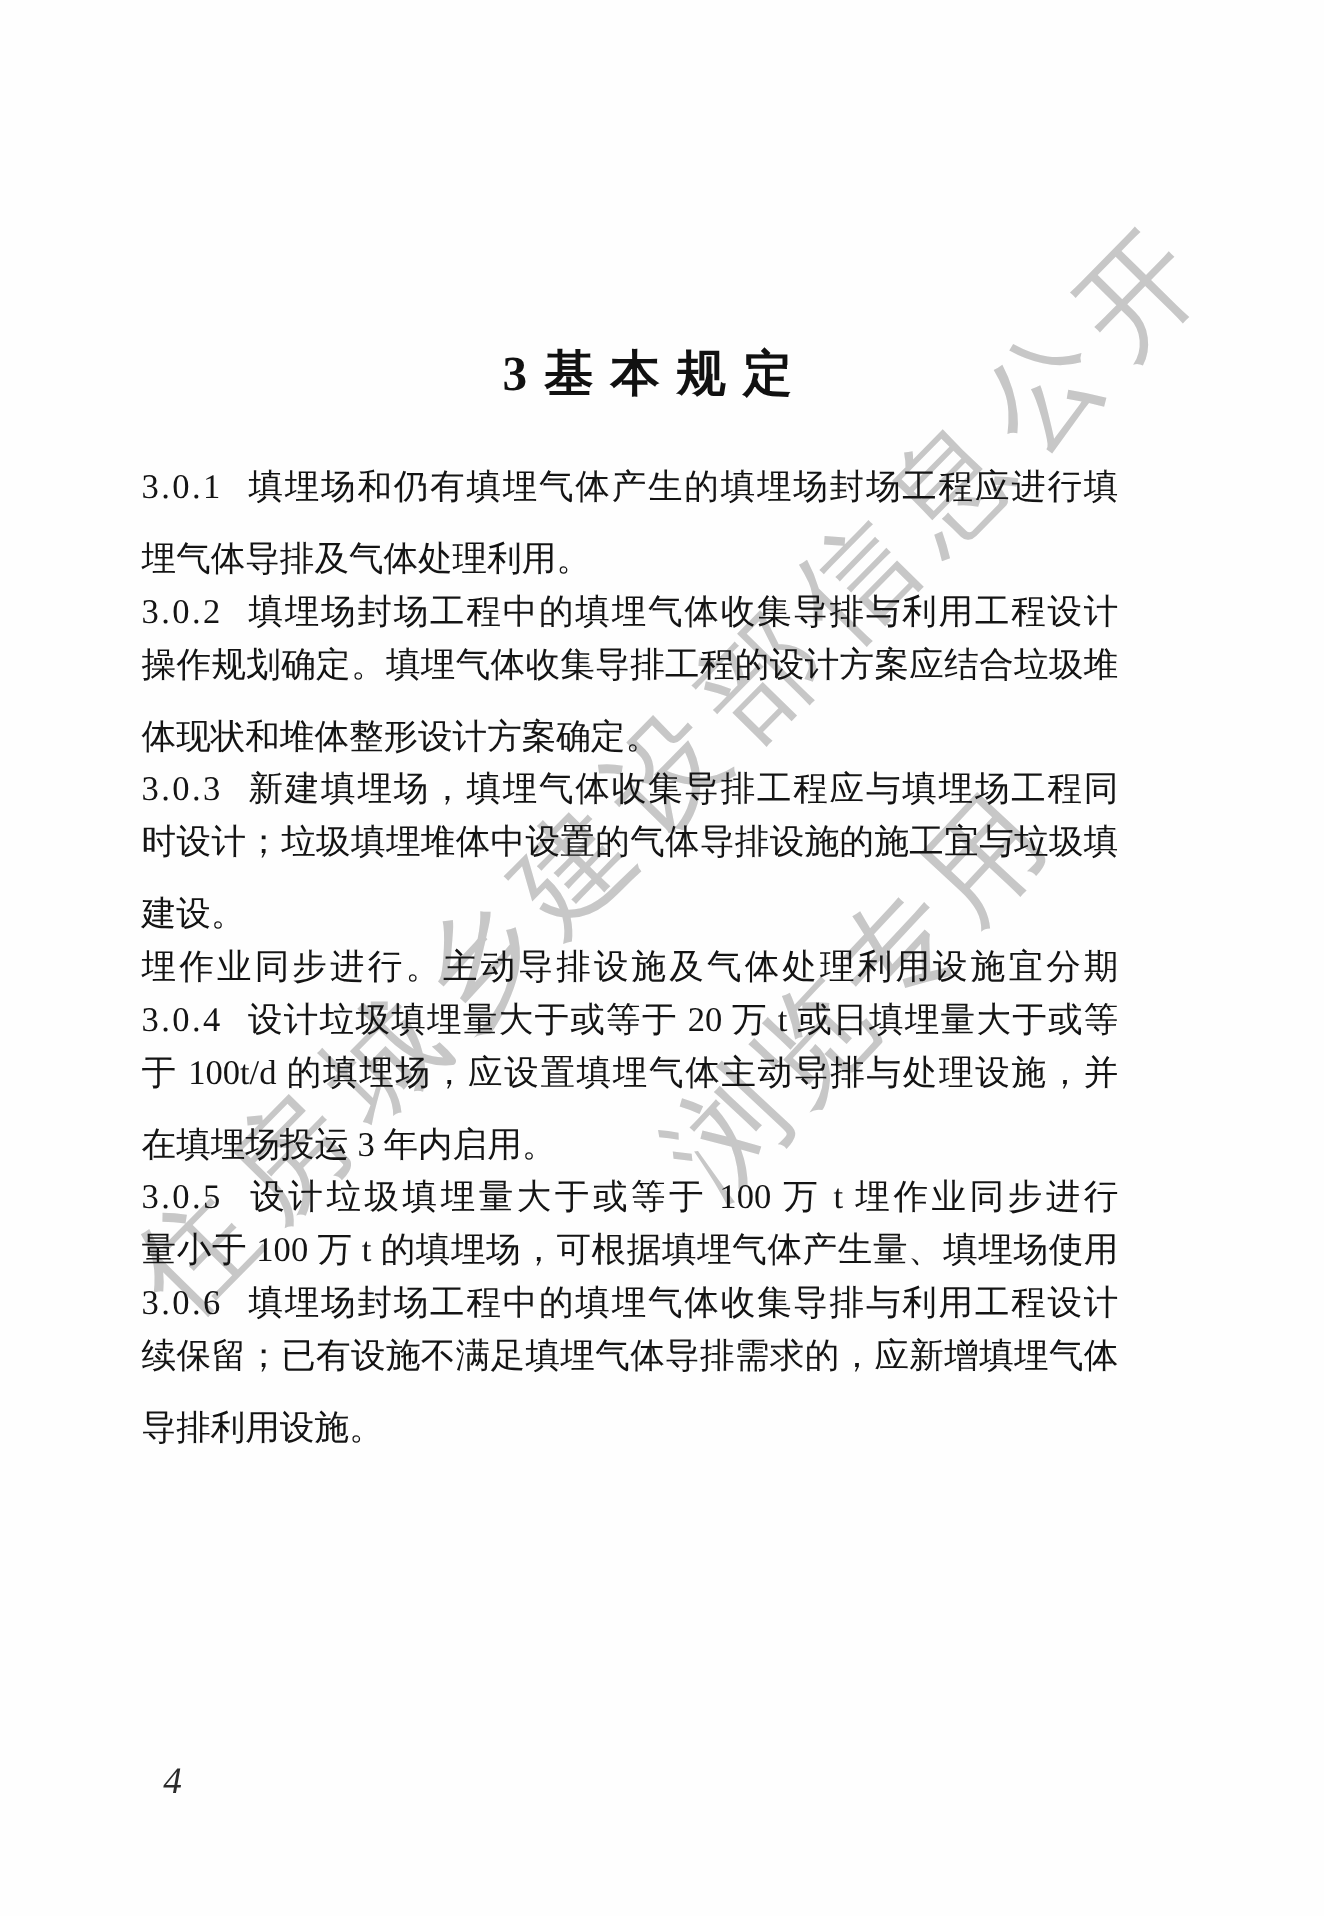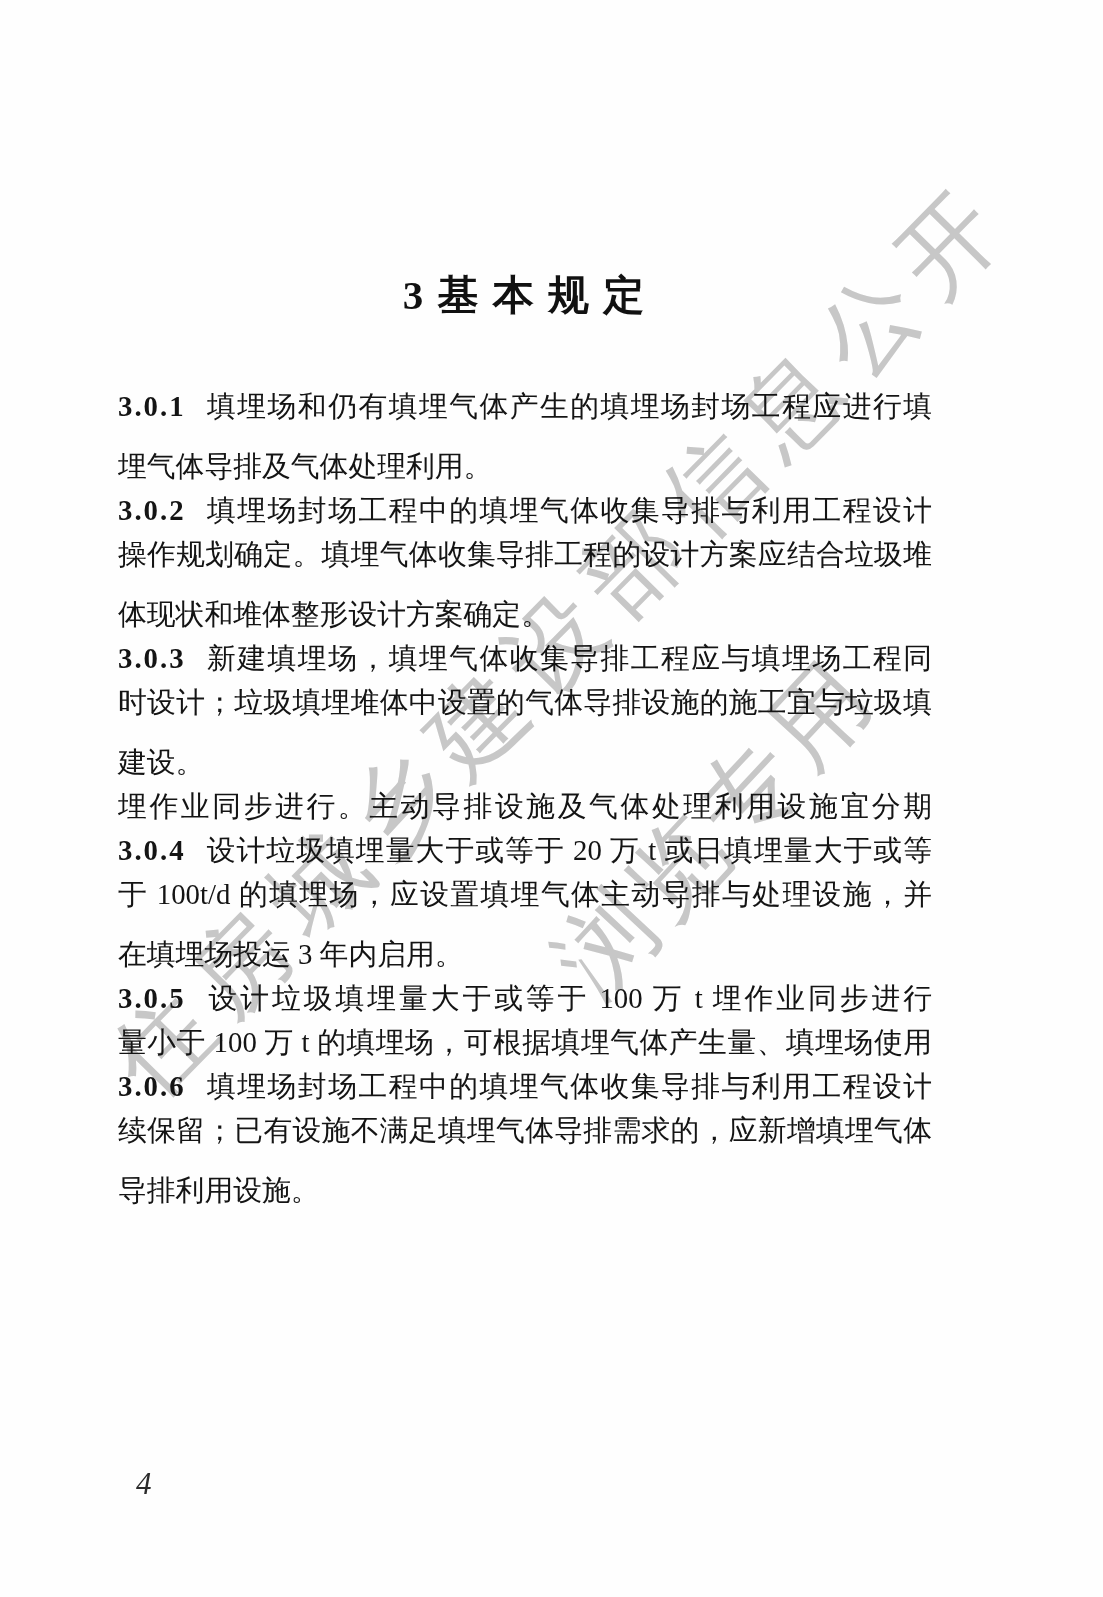--- a/index.html
+++ b/index.html
@@ -31,21 +31,21 @@
   .wm2 {
     left: 717px; top: 828px;
     font-size: 96px; letter-spacing: 8px;
     transform: translate(-50%, -50%) rotate(-47deg);
   }
   .title {
     position: absolute;
     z-index: 2;
     left: 118px; top: 268px;
     width: 813px;
-    margin: 0;
+    margin: 16px;
     text-align: center;
     font-size: 41px;
     font-weight: 700;
     letter-spacing: 2px;
     color: #111;
   }
   .doc-body {
     position: absolute;
     z-index: 2;
     left: 118px; top: 384px;
@@ -57,21 +57,21 @@
     line-height: 44px;
     text-align: justify;
     text-align-last: justify;
     white-space: nowrap;
   }
   .line.final {
     text-align-last: left;
     margin-top: 16px;
   }
   .secnum {
-    font-weight: 700;
+    font-weight: 400;
     letter-spacing: 2px;
   }
   .numgap { display: inline-block; width: 20px; }
   .pageno {
     position: absolute;
     z-index: 2;
     left: 136px; top: 1466px;
     font-size: 31px;
     font-style: italic;
     color: #2b2b2b;

